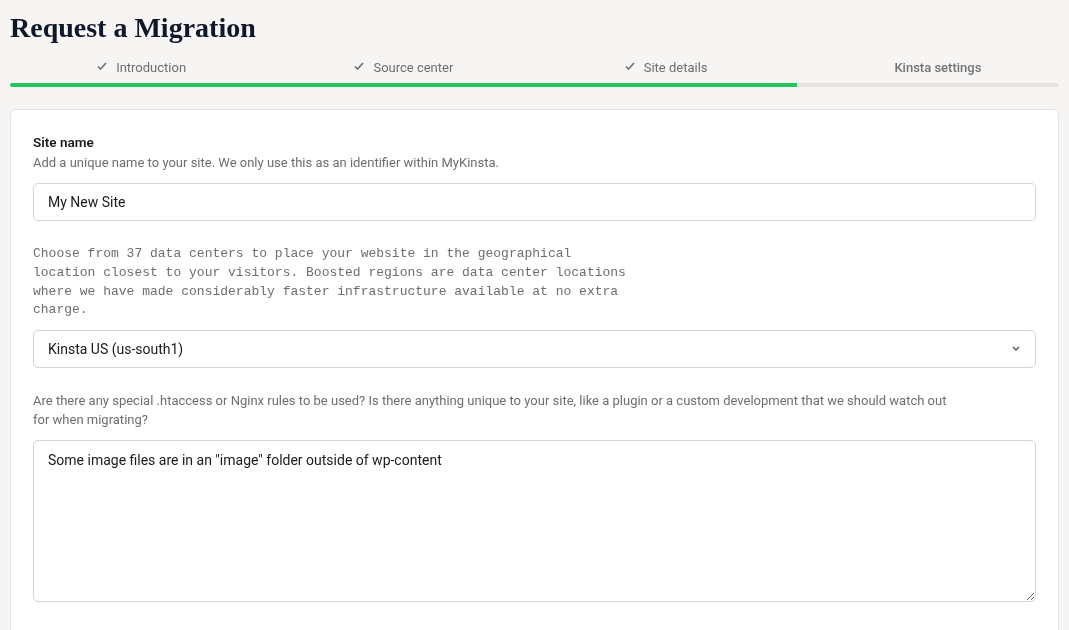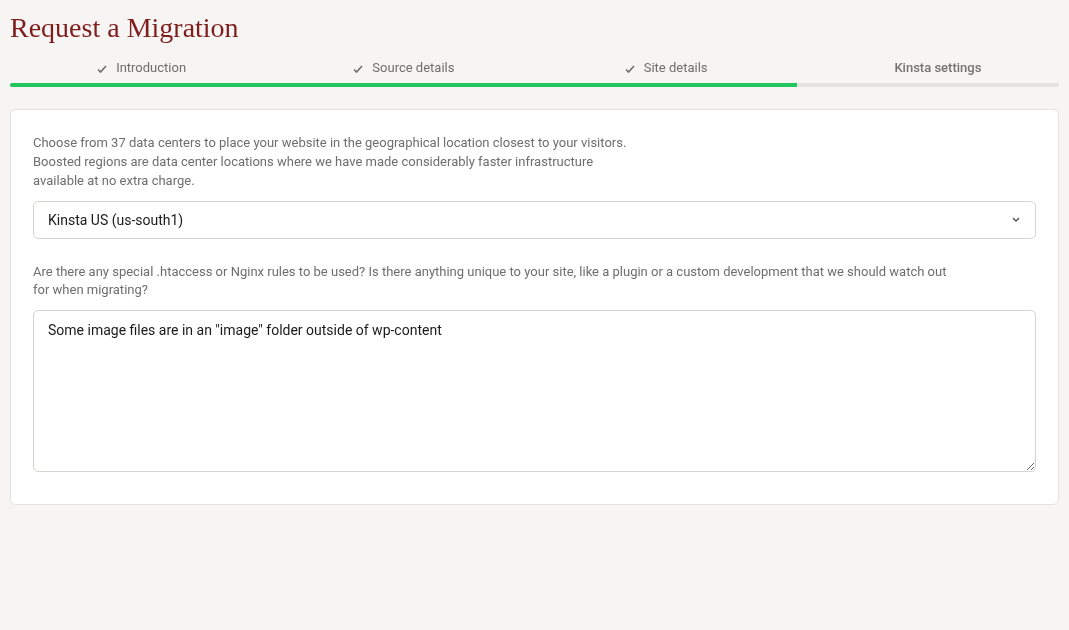--- a/index.html
+++ b/index.html
@@ -7,32 +7,32 @@
       font-family: -apple-system, BlinkMacSystemFont, "Segoe UI", Roboto, Helvetica, Arial, sans-serif;
       background: #f6f5f4;
       color: #1a1a1a;
       width: 1069px;
       height: 630px;
       padding: 0;
     }
     .page-title {
       font-family: Georgia, "Times New Roman", serif;
       font-size: 28px;
-      font-weight: 400;
+      font-weight: 700;
       padding: 12px 10px 16px 10px;
-      color: #7f1d1d;
+      color: #0f172a;
     }
     .steps {
       display: flex;
       justify-content: space-between;
       padding: 0 10px 8px 10px;
     }
     .step {
       display: flex;
-      align-items: flex-end;
+      align-items: flex-start;
       gap: 8px;
       font-size: 13px;
       color: #6e6e6e;
       padding: 0 24px;
       flex: 1;
       justify-content: center;
     }
     .step.active { color: #737373; font-weight: 500; }
     .check-icon {
       width: 12px; height: 12px;
@@ -133,21 +133,21 @@
         </svg>
     </span>
     <span>Introduction</span>
   </div>
   <div class="step">
     <span class="check-icon">
       <svg viewBox="0 0 12 12" fill="none" stroke-width="1.6">
           <path d="M2 6.5 L4.5 9 L10 3"></path>
         </svg>
     </span>
-    <span>Source details</span>
+    <span>Source center</span>
   </div>
   <div class="step">
     <span class="check-icon">
       <svg viewBox="0 0 12 12" fill="none" stroke-width="1.6">
           <path d="M2 6.5 L4.5 9 L10 3"></path>
         </svg>
     </span>
     <span>Site details</span>
   </div>
   <div class="step active no-check">
@@ -159,23 +159,28 @@
     <span>Kinsta settings</span>
   </div>
 </div>
 
 <div class="progress-wrap">
   <div class="progress-fill"></div>
 </div>
 
 <div class="card">
 
+  <div class="field">
+    <div class="field-label">Site name</div>
+    <div class="field-help">Add a unique name to your site. We only use this as an identifier within MyKinsta.</div>
+    <input type="text" class="text-input" value="My New Site" style="">
+  </div>
 
   <div class="field">
-    <div class="field-help" style="max-width:600px;">Choose from 37 data centers to place your website in the geographical location closest to your visitors. Boosted regions are data center locations where we have made considerably faster infrastructure available at no extra charge.</div>
+    <div class="field-help" style="max-width:600px;font-family:Liberation Mono, monospace;">Choose from 37 data centers to place your website in the geographical location closest to your visitors. Boosted regions are data center locations where we have made considerably faster infrastructure available at no extra charge.</div>
     <div class="select-wrap">
       <div class="select-input">Kinsta US (us-south1)</div>
       <span class="chevron">
         <svg width="12" height="12" viewBox="0 0 12 12" fill="none" stroke="#555" stroke-width="1.4">
             <path d="M3 4.5 L6 7.5 L9 4.5"></path>
           </svg>
       </span>
     </div>
   </div>
 

